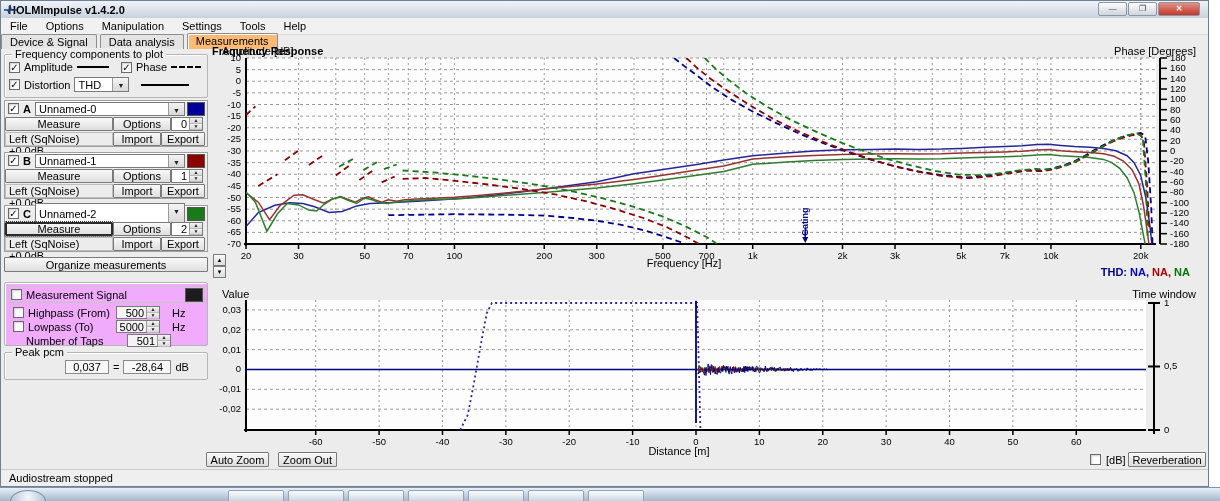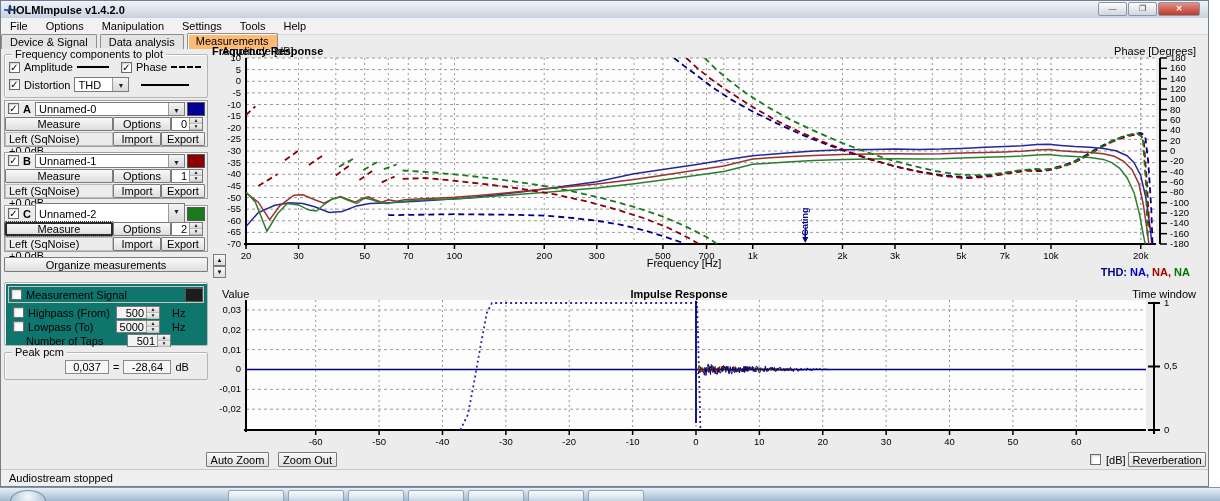--- a/index.html
+++ b/index.html
@@ -191,21 +191,21 @@
         </div>
         <div class="chanrow">
           <span class="flatlabel" style="width:108px;height:14px;padding-left:3px;">Left (SqNoise) +0,0dB</span>
           <span class="btn" style="width:48px;height:14px;">Import</span>
           <span class="btn" style="width:44px;height:14px;">Export</span>
         </div>
       </div>
 
       <div class="btn" style="position:absolute;left:3px;right:4px;top:208px;height:15px;line-height:14px;">Organize measurements</div>
 
-      <div class="groupbox" style="top:233px;height:62px;background:#0f766e;">
+      <div class="groupbox" style="top:233px;height:62px;background:#f0abfc;">
         <div class="row" style="margin:3px 3px 0 3px;border:1px solid #c5c5c5;height:15px;">
           <span class="cb" style="margin-left:2px;"></span>
           <span style="flex:1;">Measurement Signal</span>
           <span class="swatch" style="background-color: rgb(28, 28, 28);"></span>
         </div>
         <div class="row" style="margin:3px 3px 0 8px;height:13px;">
           <span class="cb"></span>
           <span style="width:84px;">Highpass (From)</span>
           <span class="spinbox" style="width:44px;height:13px;background:#f3f3f3;">
             <span class="spinval">500</span>
@@ -433,21 +433,20 @@
     <span style="color: rgb(0, 0, 204);">NA,</span>
     <span style="color: rgb(170, 0, 0);">NA,</span>
     <span style="color: rgb(0, 119, 0);">NA</span>
   </div>
   <div class="smallspin" style="left:213px;top:254px;">
     <div>▲</div>
     <div>▼</div>
   </div>
 
   <div class="chartlabel" style="left:222px;top:288px;">Value</div>
-  <div class="chartlabel charttitle" style="left:212px;top:288px;width:934px;text-align:center;pointer-events:none;">Impulse Response</div>
   <div class="chartlabel" style="left:1086px;top:288px;width:110px;text-align:right;">Time window</div>
   <svg id="impulse-svg" width="996" height="176" style="left:212px;top:284px;">
       <rect x="34" y="16" width="900" height="130" fill="#fdfdfd"></rect>
       <clipPath id="iclip">
         <rect x="34" y="16" width="900" height="130"></rect>
       </clipPath>
       <line x1="34" y1="25.923664122137414" x2="934" y2="25.923664122137414" stroke="#9a9a9a" stroke-width="1" stroke-dasharray="3 3"></line>
       <text x="29" y="28.923664122137414" text-anchor="end" font-size="9.5" font-family="&quot;Liberation Sans&quot;,sans-serif" fill="#000">0,03</text>
       <line x1="34" y1="45.770992366412216" x2="934" y2="45.770992366412216" stroke="#9a9a9a" stroke-width="1" stroke-dasharray="3 3"></line>
       <text x="29" y="48.770992366412216" text-anchor="end" font-size="9.5" font-family="&quot;Liberation Sans&quot;,sans-serif" fill="#000">0,02</text>
@@ -509,20 +508,21 @@
       <text x="952" y="149" text-anchor="start" font-size="9.5" font-family="&quot;Liberation Sans&quot;,sans-serif" fill="#000">0</text>
       <g clip-path="url(#iclip)">
         <polyline points="248.2,146.0 255.8,130.8 262.2,97.7 268.5,62.2 274.8,29.1 279.9,19.0 485.0,19.0 486.2,57.1 487.5,107.9 488.4,146.0" fill="none" stroke="#2a2a9a" stroke-width="1.8" stroke-dasharray="2 3"></polyline>
         <line x1="34" y1="85.46564885496184" x2="934" y2="85.46564885496184" stroke="#000080" stroke-width="1.6"></line>
         <polyline points="485.6,90.1 486.3,89.6 487.1,81.0 487.9,83.6 488.6,85.3 489.4,86.3 490.1,85.8 490.9,87.8 491.7,85.0 492.4,83.4 493.2,87.6 494.0,88.5 494.7,83.2 495.5,85.3 496.2,88.0 497.0,86.6 497.8,87.2 498.5,85.2 499.3,87.1 500.0,81.6 500.8,87.5 501.6,82.4 502.3,87.9 503.1,88.3 503.8,88.2 504.6,87.1 505.4,85.1 506.1,83.5 506.9,88.7 507.6,82.3 508.4,85.1 509.2,84.6 509.9,84.1 510.7,82.1 511.4,84.6 512.2,82.4 513.0,83.1 513.7,88.7 514.5,87.7 515.2,86.5 516.0,86.0 516.8,88.7 517.5,88.2 518.3,83.7 519.0,86.3 519.8,85.9 520.6,85.7 521.3,82.6 522.1,84.2 522.9,84.3 523.6,86.5 524.4,86.3 525.1,87.7 525.9,87.7 526.7,83.0 527.4,86.5 528.2,87.3 528.9,84.7 529.7,86.4 530.5,88.0 531.2,84.4 532.0,83.1 532.7,85.2 533.5,83.7 534.3,84.6 535.0,83.3 535.8,87.5 536.5,85.3 537.3,84.7 538.1,83.5 538.8,83.2 539.6,83.8 540.3,85.0 541.1,83.3 541.9,83.3 542.6,85.2 543.4,84.0 544.1,87.7 544.9,85.4 545.7,86.2 546.4,84.5 547.2,85.3 548.0,84.4 548.7,83.5 549.5,85.2 550.2,84.2 551.0,85.7 551.8,84.9 552.5,84.6 553.3,85.3 554.0,86.2 554.8,86.4 555.6,87.2 556.3,87.1 557.1,83.9 557.8,84.3 558.6,85.0 559.4,87.0 560.1,85.1 560.9,85.2 561.6,84.8 562.4,84.0 563.2,86.1 563.9,84.1 564.7,85.0 565.4,84.6 566.2,85.1 567.0,84.6 567.7,86.4 568.5,84.2 569.2,85.4 570.0,85.3 570.8,86.2 571.5,85.7 572.3,86.1 573.0,84.8 573.8,84.7 574.6,85.0 575.3,85.2 576.1,84.6 576.9,85.3 577.6,85.1 578.4,84.7 579.1,85.5 579.9,85.9 580.7,85.3 581.4,85.1 582.2,85.0 582.9,85.9 583.7,85.4" fill="none" stroke="#1a7a1a" stroke-width="0.9"></polyline>
         <polyline points="485.6,86.4 486.3,84.5 487.1,85.2 487.9,88.2 488.6,82.7 489.4,85.2 490.1,83.5 490.9,88.1 491.7,88.7 492.4,85.0 493.2,86.4 494.0,85.4 494.7,88.0 495.5,85.7 496.2,84.4 497.0,88.9 497.8,81.8 498.5,83.9 499.3,82.4 500.0,85.6 500.8,88.6 501.6,83.3 502.3,87.5 503.1,82.4 503.8,87.8 504.6,84.6 505.4,87.8 506.1,87.7 506.9,83.1 507.6,87.1 508.4,86.9 509.2,86.2 509.9,82.1 510.7,87.3 511.4,83.1 512.2,83.0 513.0,84.7 513.7,82.7 514.5,86.4 515.2,83.0 516.0,85.3 516.8,88.2 517.5,85.5 518.3,83.8 519.0,85.2 519.8,86.1 520.6,86.8 521.3,83.2 522.1,82.7 522.9,87.9 523.6,82.7 524.4,84.6 525.1,86.1 525.9,87.0 526.7,87.2 527.4,87.7 528.2,84.3 528.9,86.6 529.7,87.8 530.5,84.3 531.2,86.2 532.0,87.1 532.7,83.2 533.5,86.8 534.3,84.2 535.0,83.0 535.8,84.3 536.5,86.0 537.3,83.4 538.1,83.0 538.8,85.1 539.6,85.3 540.3,83.5 541.1,83.3 541.9,86.2 542.6,87.5 543.4,87.6 544.1,84.5 544.9,84.7 545.7,83.7 546.4,84.0 547.2,83.6 548.0,86.4 548.7,84.3 549.5,85.2 550.2,86.2 551.0,86.8 551.8,87.2 552.5,86.0 553.3,84.0 554.0,86.4 554.8,85.7 555.6,84.6 556.3,86.9 557.1,84.7 557.8,84.6 558.6,84.5 559.4,86.0 560.1,84.2 560.9,86.1 561.6,86.5 562.4,86.8 563.2,86.1 563.9,86.7 564.7,86.2 565.4,86.2 566.2,84.9 567.0,85.3 567.7,85.6 568.5,86.4 569.2,85.6 570.0,86.1 570.8,84.9 571.5,85.2 572.3,84.9 573.0,84.5 573.8,85.2 574.6,85.2 575.3,85.1 576.1,85.4 576.9,84.6 577.6,86.1 578.4,86.0 579.1,84.8 579.9,85.9 580.7,85.9 581.4,85.8 582.2,85.1 582.9,85.6 583.7,85.6" fill="none" stroke="#8b0000" stroke-width="0.9"></polyline>
         <polyline points="485.6,89.2 486.3,90.0 487.1,87.9 487.9,88.7 488.6,86.9 489.4,87.4 490.1,87.2 490.9,87.7 491.7,88.6 492.4,91.2 493.2,83.6 494.0,91.5 494.7,84.1 495.5,82.6 496.2,79.9 497.0,85.6 497.8,83.1 498.5,90.7 499.3,80.5 500.0,81.5 500.8,82.5 501.6,88.1 502.3,84.6 503.1,90.0 503.8,87.9 504.6,90.1 505.4,90.3 506.1,84.2 506.9,88.2 507.6,87.1 508.4,89.2 509.2,87.5 509.9,84.1 510.7,87.5 511.4,81.4 512.2,82.9 513.0,84.2 513.7,87.3 514.5,82.0 515.2,85.1 516.0,82.2 516.8,89.7 517.5,89.7 518.3,82.6 519.0,87.5 519.8,90.1 520.6,83.0 521.3,86.1 522.1,88.3 522.9,88.7 523.6,84.4 524.4,88.1 525.1,87.8 525.9,84.2 526.7,84.6 527.4,89.0 528.2,83.3 528.9,85.0 529.7,85.7 530.5,85.9 531.2,88.1 532.0,82.1 532.7,88.6 533.5,82.0 534.3,87.2 535.0,82.3 535.8,87.3 536.5,83.0 537.3,82.5 538.1,86.4 538.8,85.7 539.6,85.9 540.3,82.3 541.1,87.4 541.9,85.9 542.6,87.9 543.4,86.5 544.1,82.5 544.9,82.1 545.7,85.4 546.4,86.3 547.2,88.8 548.0,88.5 548.7,86.0 549.5,84.8 550.2,85.9 551.0,84.9 551.8,87.4 552.5,87.4 553.3,82.0 554.0,84.6 554.8,87.7 555.6,84.4 556.3,86.0 557.1,85.8 557.8,84.3 558.6,83.4 559.4,84.9 560.1,82.9 560.9,85.6 561.6,84.1 562.4,83.3 563.2,87.0 563.9,87.7 564.7,85.1 565.4,84.4 566.2,86.5 567.0,83.5 567.7,83.6 568.5,83.3 569.2,85.9 570.0,86.9 570.8,85.3 571.5,84.7 572.3,87.2 573.0,85.3 573.8,86.9 574.6,86.3 575.3,84.5 576.1,87.0 576.9,85.1 577.6,86.4 578.4,83.3 579.1,84.3 579.9,87.1 580.7,85.1 581.4,87.7 582.2,85.1 582.9,85.1 583.7,86.0 584.5,84.0 585.2,85.7 586.0,87.4 586.7,85.1 587.5,86.4 588.3,86.3 589.0,84.1 589.8,86.3 590.5,86.2 591.3,86.3 592.1,84.9 592.8,85.1 593.6,85.3 594.3,86.7 595.1,83.9 595.9,85.3 596.6,85.1 597.4,85.2 598.1,86.5 598.9,84.7 599.7,86.5 600.4,86.5 601.2,85.1 602.0,84.4 602.7,85.2 603.5,86.1 604.2,84.4 605.0,84.9 605.8,85.4 606.5,85.4 607.3,84.7 608.0,85.0 608.8,84.9 609.6,85.8 610.3,85.6 611.1,84.8 611.8,85.6 612.6,84.7 613.4,85.7 614.1,85.3 614.9,84.8 615.6,86.0 616.4,85.7" fill="none" stroke="#000080" stroke-width="0.9"></polyline>
         <line x1="484" y1="139.05343511450383" x2="484" y2="16.99236641221374" stroke="#000080" stroke-width="1.8"></line>
       </g>
     </svg>
+  <div class="chartlabel" style="left:212px;top:445px;width:934px;text-align:center;">Distance [m]</div>
   <span class="btn" style="position:absolute;left:206px;top:452px;width:63px;height:15px;line-height:14px;">Auto Zoom</span>
   <span class="btn" style="position:absolute;left:278px;top:452px;width:59px;height:15px;line-height:14px;">Zoom Out</span>
   <span class="cb" style="position:absolute;left:1090px;top:454px;"></span>
   <span class="chartlabel" style="left:1106px;top:454px;">[dB]</span>
   <span class="btn" style="position:absolute;left:1128px;top:452px;width:78px;height:15px;line-height:14px;">Reverberation</span>
 
   <div class="taskbar">
     <div class="orb"></div>
     <div class="taskbtn" style="left:228px;">
         <div class="taskglyph"></div>

